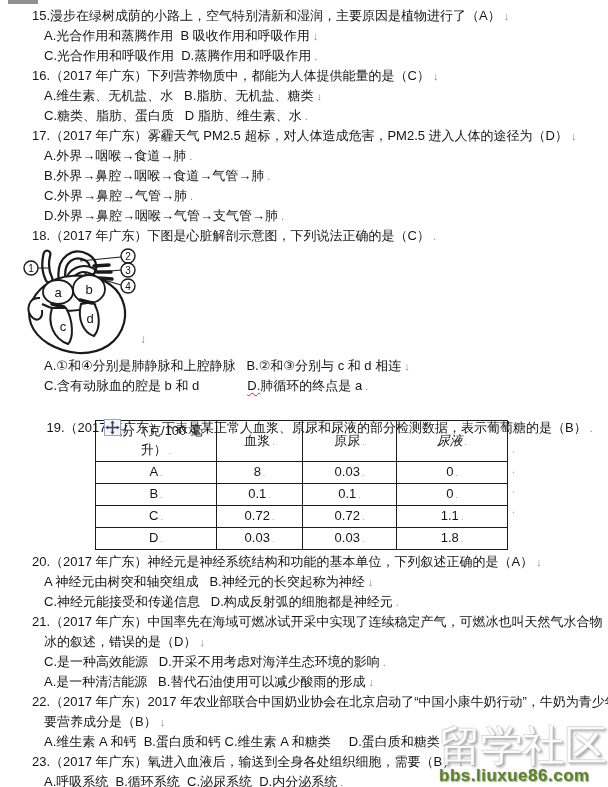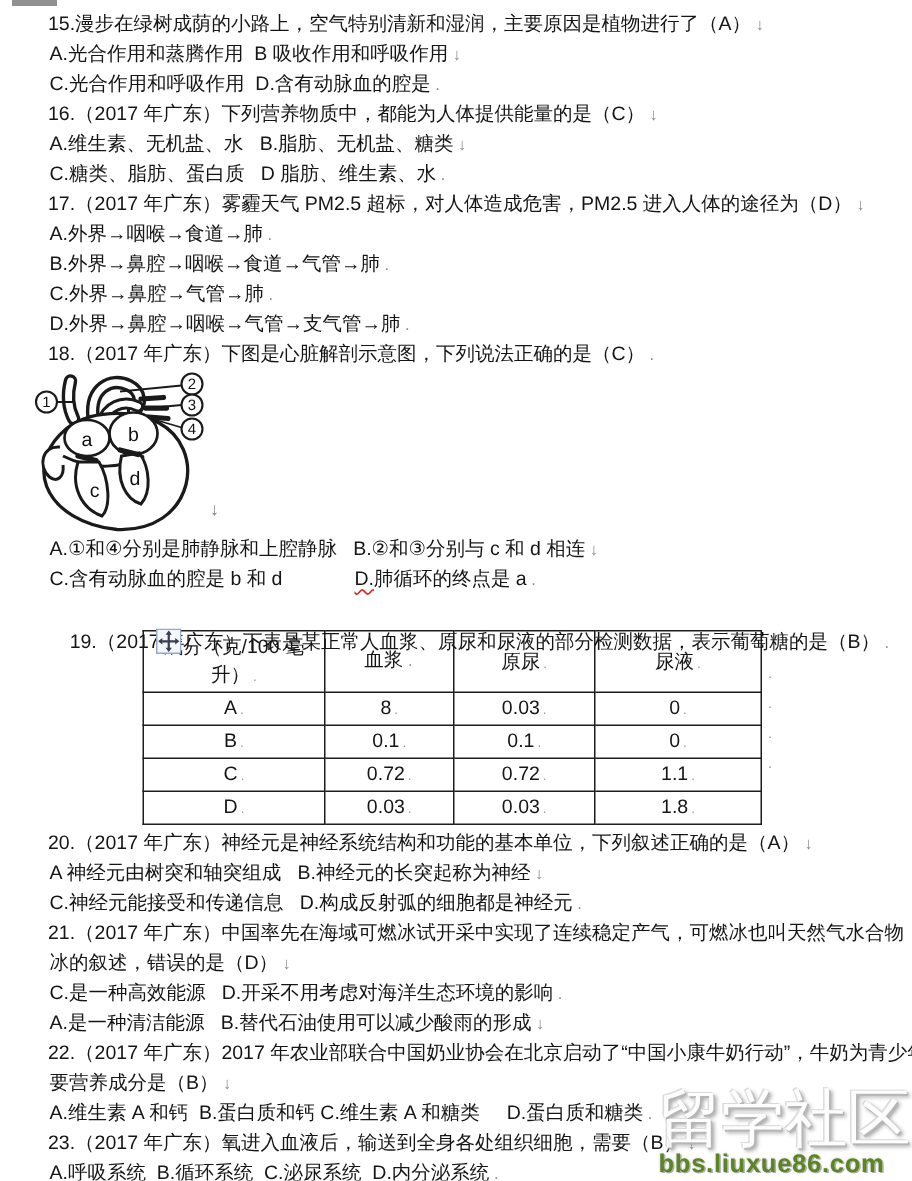--- a/index.html
+++ b/index.html
@@ -4,35 +4,35 @@
 <style>
   html,body{margin:0;padding:0;}
   body{
     width:608px;height:787px;position:relative;overflow:hidden;
     background:#ffffff;
     font-family:"Liberation Sans","DejaVu Sans",sans-serif;
     color:#151515;
   }
   .doc{position:absolute;left:0;top:0;width:608px;height:787px;padding-top:6px;box-sizing:border-box;}
   .ln{height:20px;line-height:20px;font-size:13px;white-space:pre;padding-left:32px;position:relative;}
-  .opt{padding-left:33px;}
+  .opt{padding-left:44px;}
   .mk{color:#8a8a8a;font-size:11px;margin-left:3px;}
   .sq{margin-left:48px;text-decoration:underline;text-decoration-style:wavy;text-decoration-color:#e02020;text-decoration-thickness:1px;text-underline-offset:2px;}
   .gap2{margin-top:2px;}
   
   .artifact-bar{position:absolute;left:8px;top:0;width:30px;height:4px;background:#909090;}
   
   .diagram{position:relative;height:110px;margin-left:18px;}
   .diagram svg{position:absolute;left:0;top:0;}
   .diagram .dmark{position:absolute;left:122px;top:86px;color:#8a8a8a;font-size:12px;}
   
   .tablewrap{display:flex;margin-left:95px;margin-top:2px;}
   table{border-collapse:collapse;font-size:13px;}
   th,td{border:1px solid #1c1c1c;height:19px;text-align:center;font-weight:normal;padding:0 3px;line-height:19px;}
-  .c0{width:114px;} .c1{width:79px;font-family:Liberation Mono, monospace;} .c2{width:87px;} .c3{width:104px;}
+  .c0{width:114px;} .c1{width:79px;} .c2{width:87px;} .c3{width:104px;font-style:italic;}
   .cmk{color:#9a9a9a;font-size:9px;margin-left:2px;}
   .rowmarks{display:flex;flex-direction:column;margin-left:4px;}
   .rowmarks span{height:20px;line-height:20px;color:#9a9a9a;font-size:10px;}
   
   .move-handle{position:absolute;left:82px;top:1px;width:17px;height:17px;}
   
   .watermark{position:absolute;right:1px;bottom:1px;z-index:5;opacity:.92;text-align:left;pointer-events:none;}
   .wm-title{
     font-size:42px;font-weight:normal;line-height:1;letter-spacing:0px;color:#fdfdfd;
     text-shadow:1px 1px 0 #b0b0b0,-1px -1px 0 #d8d8d8,2px 2px 3px #8f8f8f,0 0 1px #bbb;
@@ -44,21 +44,21 @@
 </style>
 </head>
 <body>
 
 <div class="doc">
 
   <div class="artifact-bar"></div>
 
   <div class="ln"><span>15.漫步在绿树成荫的小路上，空气特别清新和湿润，主要原因是植物进行了（A）</span><span class="mk">↓</span></div>
   <div class="ln opt"><span>A.光合作用和蒸腾作用  B 吸收作用和呼吸作用</span><span class="mk">↓</span></div>
-  <div class="ln opt"><span>C.光合作用和呼吸作用  D.含有动脉血的腔是</span><span class="mk">.</span></div>
+  <div class="ln opt"><span>C.光合作用和呼吸作用  D.蒸腾作用和呼吸作用</span><span class="mk">.</span></div>
 
   <div class="ln"><span>16.（2017 年广东）下列营养物质中，都能为人体提供能量的是（C）</span><span class="mk">↓</span></div>
   <div class="ln opt"><span>A.维生素、无机盐、水   B.脂肪、无机盐、糖类</span><span class="mk">↓</span></div>
   <div class="ln opt"><span>C.糖类、脂肪、蛋白质   D 脂肪、维生素、水</span><span class="mk">.</span></div>
 
   <div class="ln"><span>17.（2017 年广东）雾霾天气 PM2.5 超标，对人体造成危害，PM2.5 进入人体的途径为（D）</span><span class="mk">↓</span></div>
   <div class="ln opt"><span>A.外界→咽喉→食道→肺</span><span class="mk">.</span></div>
   <div class="ln opt"><span>B.外界→鼻腔→咽喉→食道→气管→肺</span><span class="mk">.</span></div>
   <div class="ln opt"><span>C.外界→鼻腔→气管→肺</span><span class="mk">.</span></div>
   <div class="ln opt"><span>D.外界→鼻腔→咽喉→气管→支气管→肺</span><span class="mk">.</span></div>

